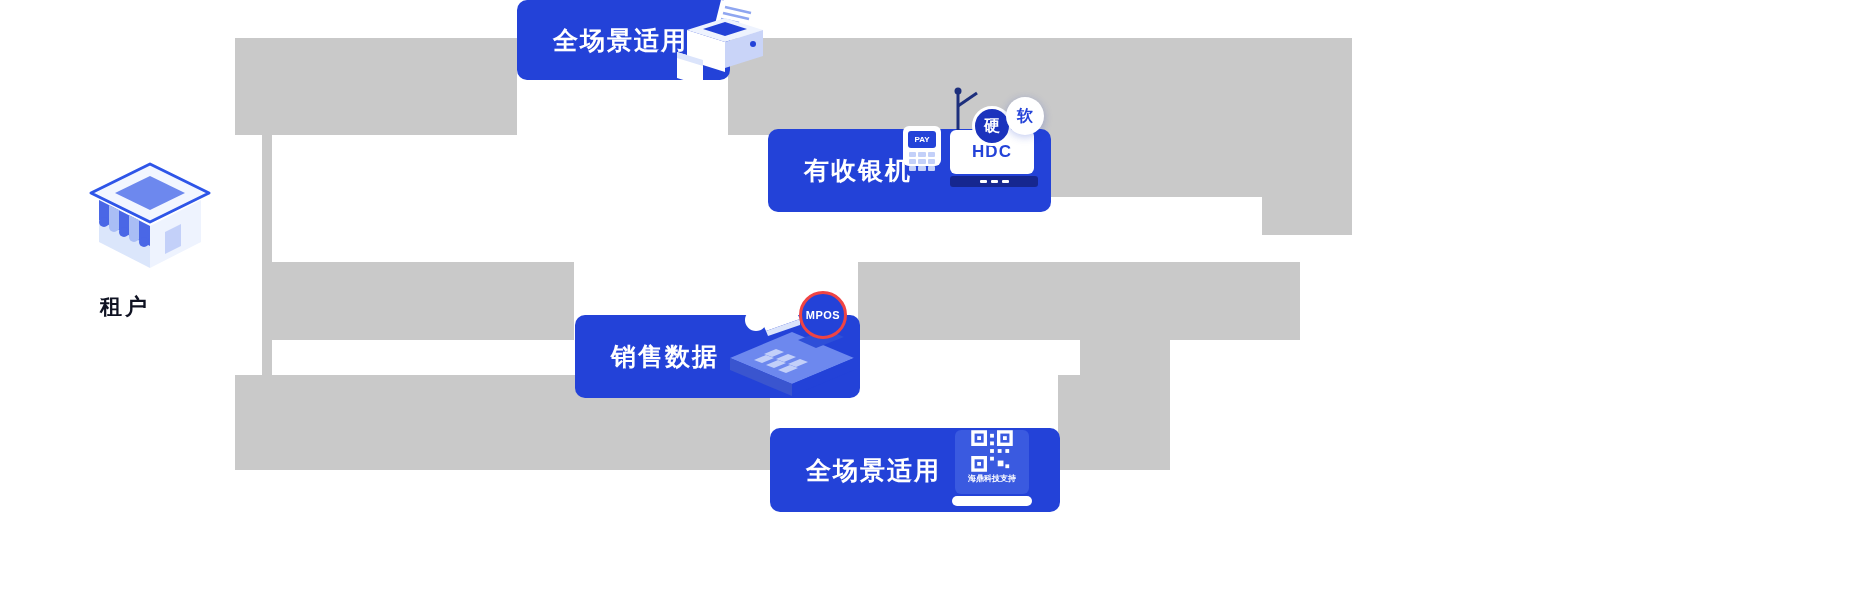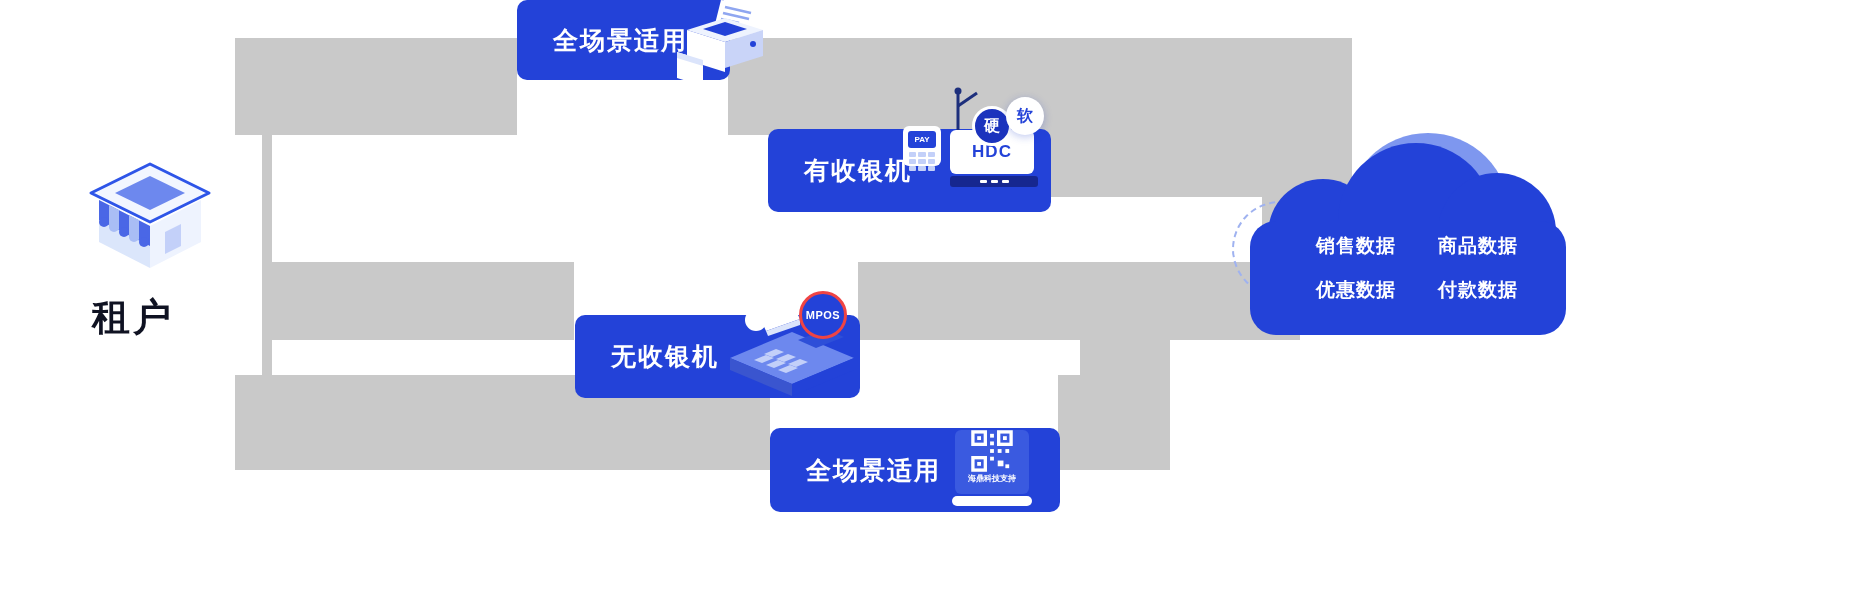--- a/index.html
+++ b/index.html
@@ -59,21 +59,21 @@
   .b2 { left:88px; top:0;   width:156px; height:156px; }
   .b3 { left:188px; top:30px; width:118px; height:118px; }
   .cloud-base { position:absolute; left:0; top:78px; width:316px; height:114px; background:#2342d8;
                 border-radius:26px; z-index:1; }
   .cloud-grid { position:absolute; left:66px; top:90px; display:grid; grid-template-columns:auto auto;
                 column-gap:42px; row-gap:18px; color:#fff; font-size:19px; font-weight:700;
                 letter-spacing:1px; z-index:2; white-space:nowrap; }
 
   
   .tenant-icon { left:85px; top:162px; z-index:2; }
-  .tenant-label { position:absolute; left:92px; top:292px; font-size:38px; font-weight:700;
+  .tenant-label { position:absolute; left:100px; top:292px; font-size:22px; font-weight:700;
                   color:#0f1222; letter-spacing:3px; z-index:2; }
 </style>
 </head>
 <body>
 
 <div class="canvas">
 
   <div class="pipe" style="left:235px; top:38px;  width:282px; height:97px;"></div>
   <div class="pipe" style="left:728px; top:38px;  width:624px; height:97px;"></div>
   <div class="pipe" style="left:1262px; top:135px; width:90px; height:100px;"></div>
@@ -148,21 +148,21 @@
     <div class="register-base">
         <i></i>
         <i></i>
         <i></i>
       </div>
   </div>
   <div class="badge badge-hard">硬</div>
   <div class="badge badge-soft">软</div>
 
   <div class="node" style="left:575px; top:315px; width:285px; height:83px;">
-    <span class="label">无收银机</span>
+    <span class="label">销售数据</span>
   </div>
   <svg class="icon-abs" style="left:712px; top:298px;" width="155" height="105" viewBox="0 0 155 105">
     <polygon points="18,60 80,34 142,60 80,86" fill="#6d88ee"></polygon>
     <polygon points="18,60 80,86 80,98 18,72" fill="#3a55cf"></polygon>
     <polygon points="80,86 142,60 142,72 80,98" fill="#2342d8"></polygon>
     <polygon points="86,42 114,31 132,39 104,50" fill="#2e4fd8"></polygon>
     <g fill="#c3d0f9">
       <polygon points="52,56 64,51 72,54 60,59"></polygon>
       <polygon points="64,61 76,56 84,59 72,64"></polygon>
       <polygon points="76,66 88,61 96,64 84,69"></polygon>
@@ -199,28 +199,14 @@
           <rect x="20" y="28" width="4" height="4"></rect>
           <rect x="28" y="32" width="6" height="6"></rect>
           <rect x="36" y="36" width="4" height="4"></rect>
         </g>
       </svg>
       <div class="qr-text">海鼎科技支持</div>
     </div>
     <div class="qr-base"></div>
   </div>
 
-  <div class="cloud">
-    <div class="cloud-dashed"></div>
-    <div class="cloud-halo"></div>
-    <div class="cloud-b b1"></div>
-    <div class="cloud-b b2"></div>
-    <div class="cloud-b b3"></div>
-    <div class="cloud-base"></div>
-    <div class="cloud-grid">
-      <span>销售数据</span>
-      <span>商品数据</span>
-      <span>优惠数据</span>
-      <span>付款数据</span>
-    </div>
-  </div>
 
 </div>
 
 </body></html>

